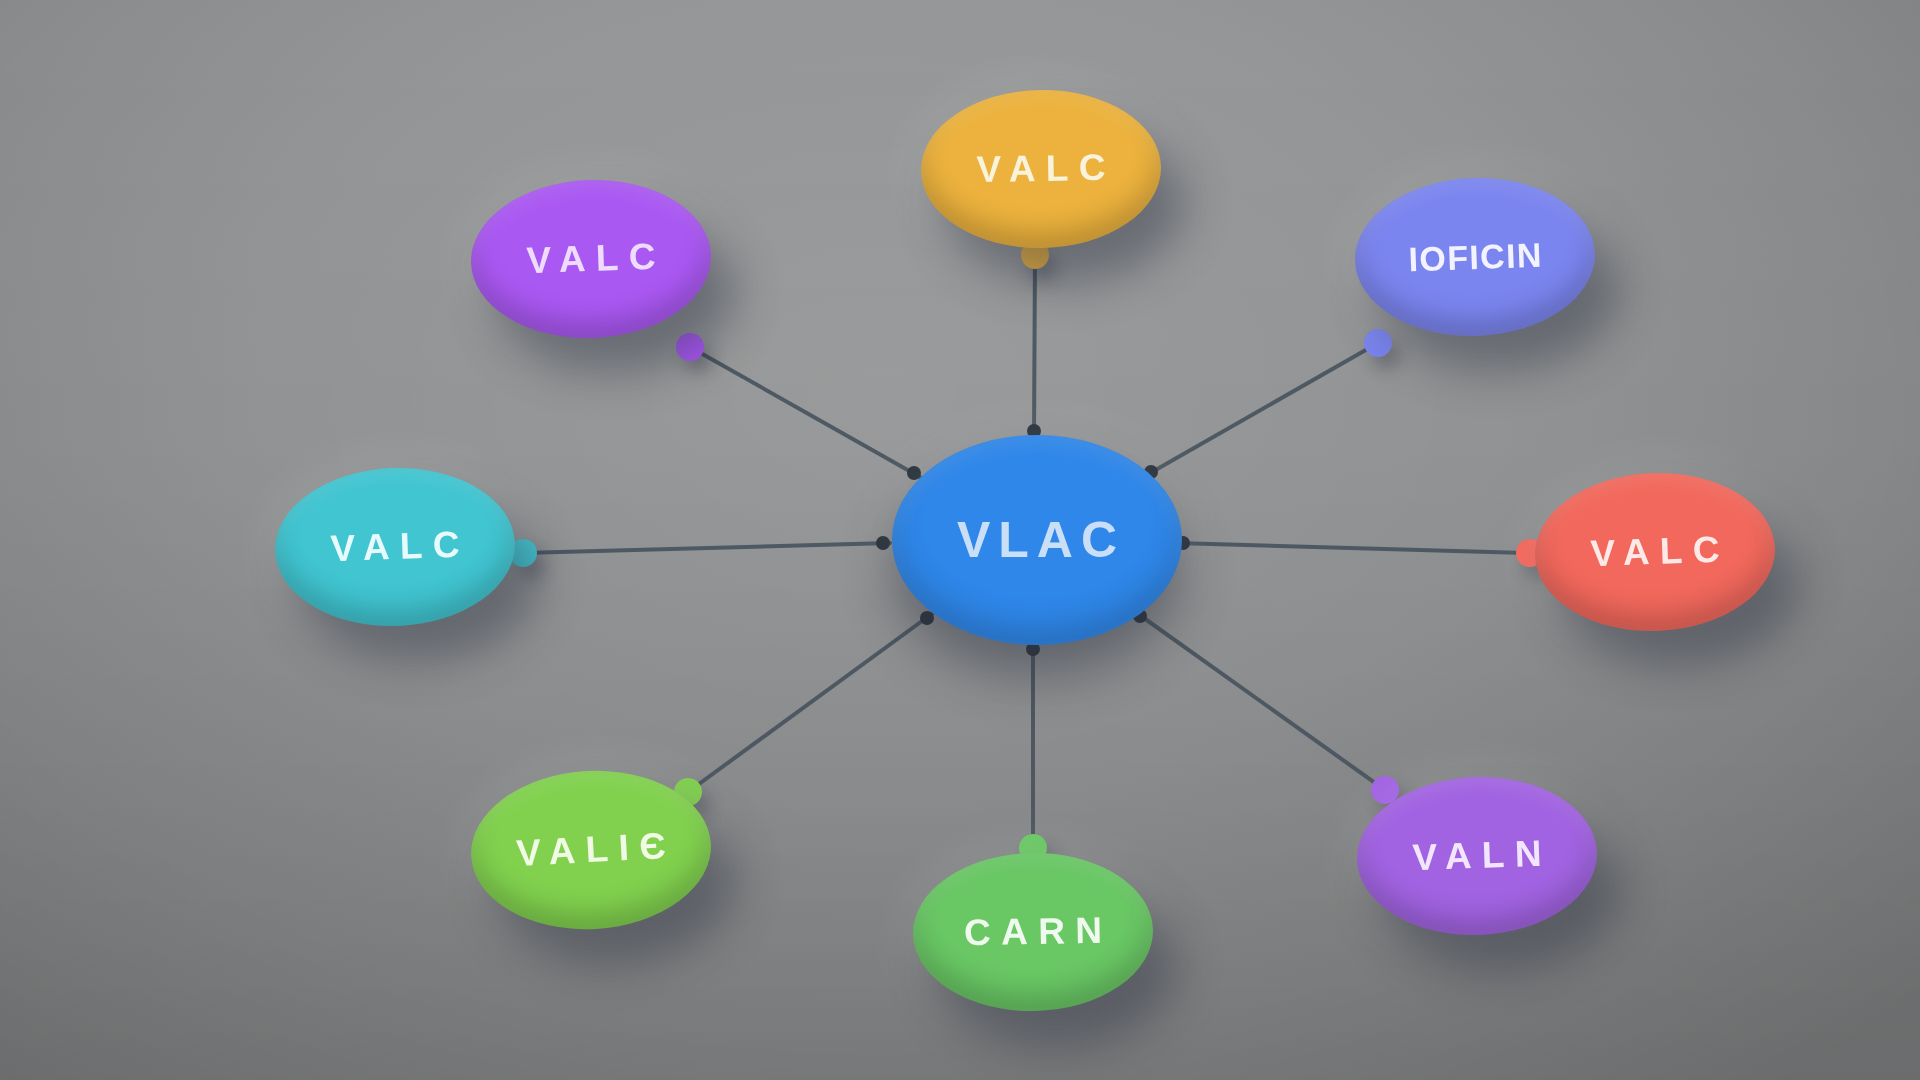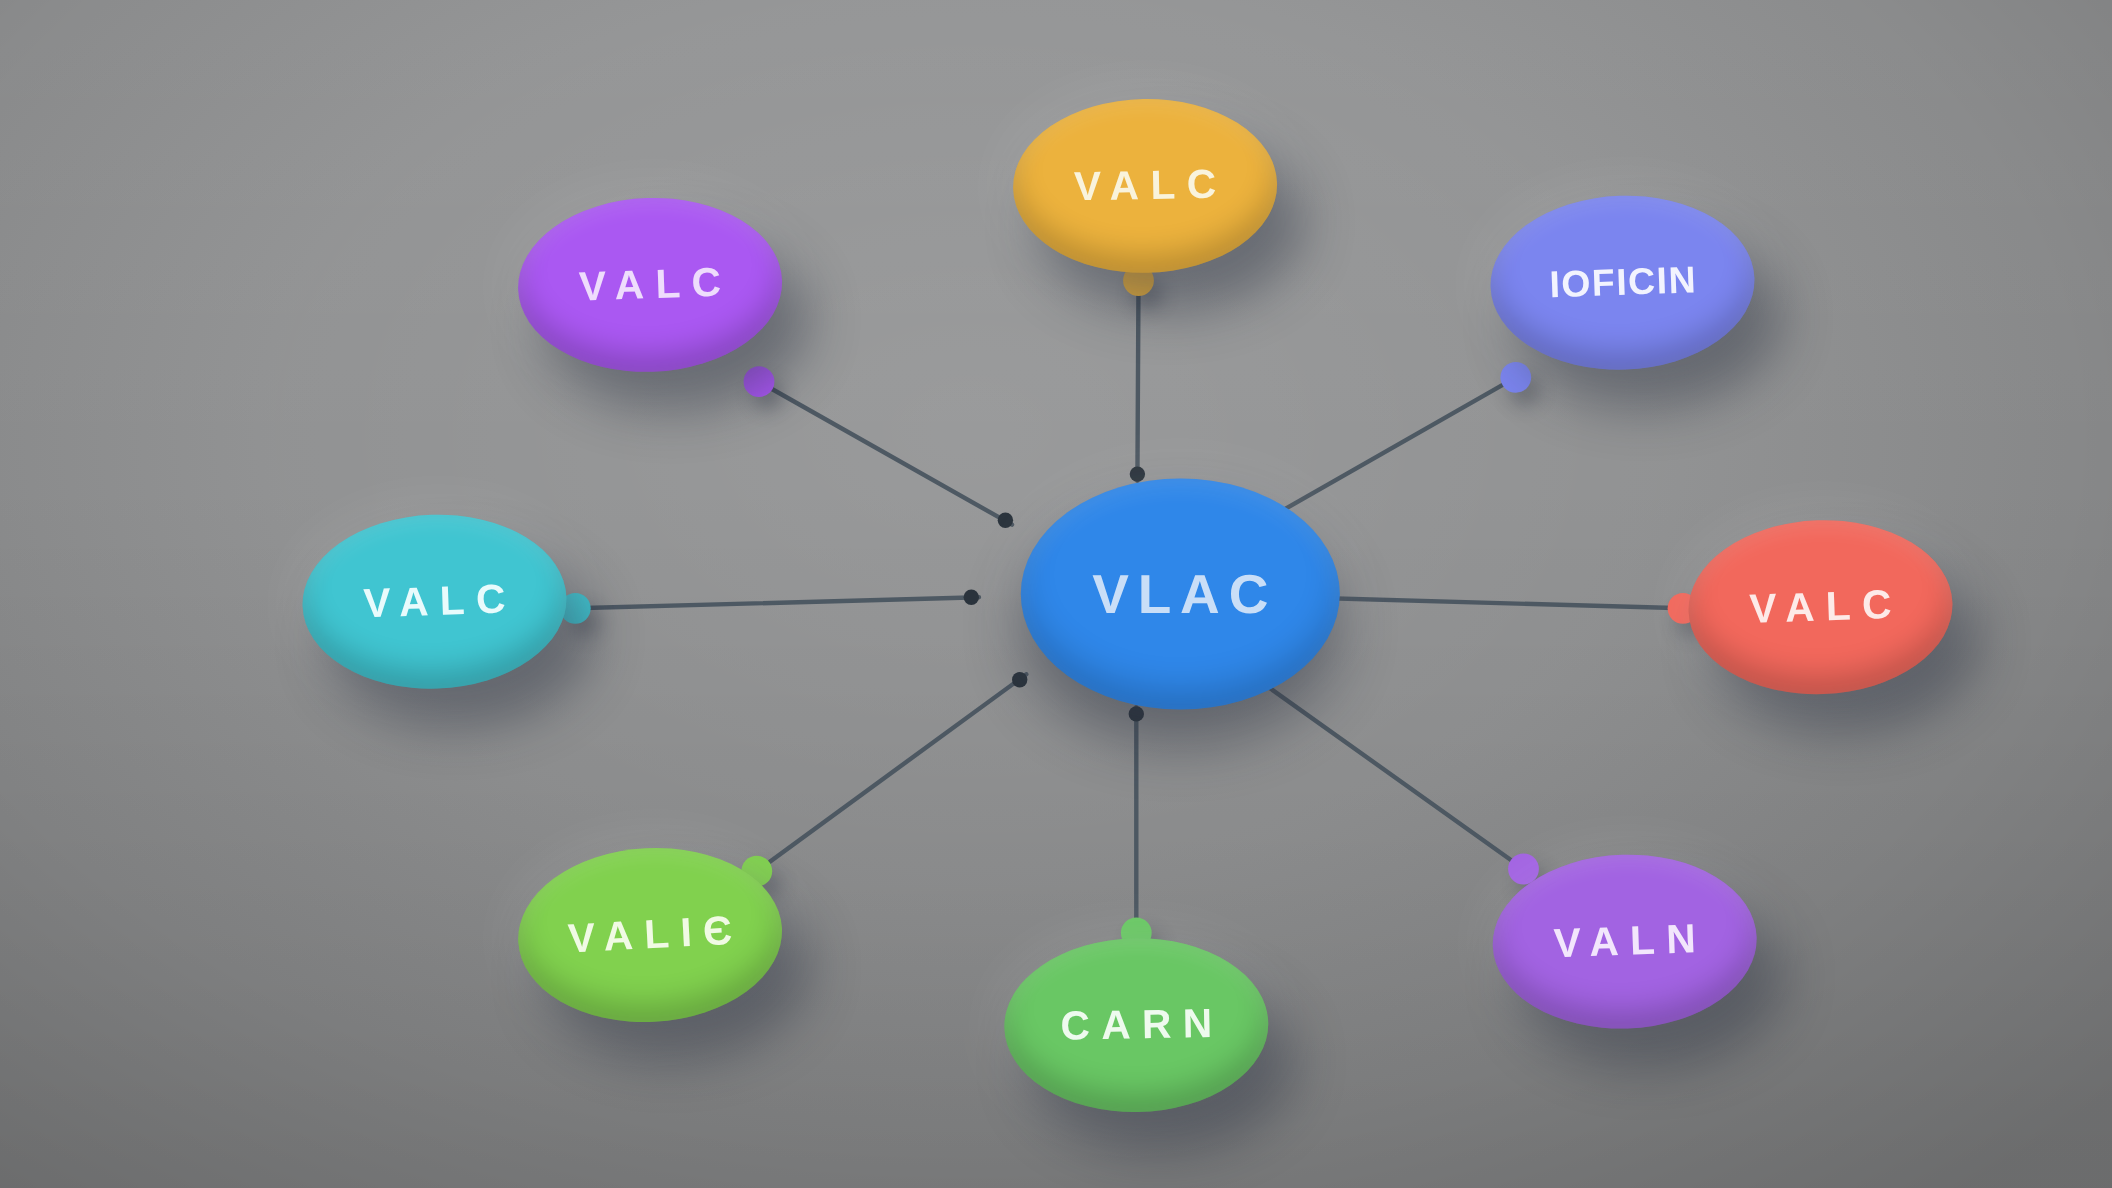--- a/index.html
+++ b/index.html
@@ -75,21 +75,21 @@
 
 <div class="nub" style="left: 1021px; top: 241px; background: rgb(236, 178, 61);"></div>
 <div class="nub" style="left: 1364px; top: 329px; background: rgb(123, 133, 239);"></div>
 <div class="nub" style="left: 1516px; top: 539px; background: rgb(242, 104, 92);"></div>
 <div class="nub" style="left: 1371px; top: 776px; background: rgb(162, 99, 226);"></div>
 <div class="nub" style="left: 1019px; top: 834px; background: rgb(105, 199, 100);"></div>
 <div class="nub" style="left: 674px; top: 778px; background: rgb(129, 209, 78);"></div>
 <div class="nub" style="left: 509px; top: 539px; background: rgb(64, 197, 209);"></div>
 <div class="nub" style="left: 676px; top: 333px; background: rgb(170, 88, 242);"></div>
 
-<div class="node center" style="left: 928px; top: 435px; background: rgb(47, 135, 233);">
+<div class="node center" style="left: 892px; top: 435px; background: rgb(47, 135, 233);">
   <span class="node-label" style="color: rgb(201, 222, 247);">VLAC</span>
 </div>
 
 <div class="node" style="left: 921px; top: 90px; transform: rotate(-1deg); background: rgb(236, 178, 61);">
   <span class="node-label" style="color: rgb(249, 243, 220);">VALC</span>
 </div>
 
 <div class="node" style="left: 1355px; top: 178px; transform: rotate(-2deg); background: rgb(123, 133, 239);">
   <span class="node-label tight" style="color: rgb(242, 243, 254);">IOFICIN</span>
 </div>

